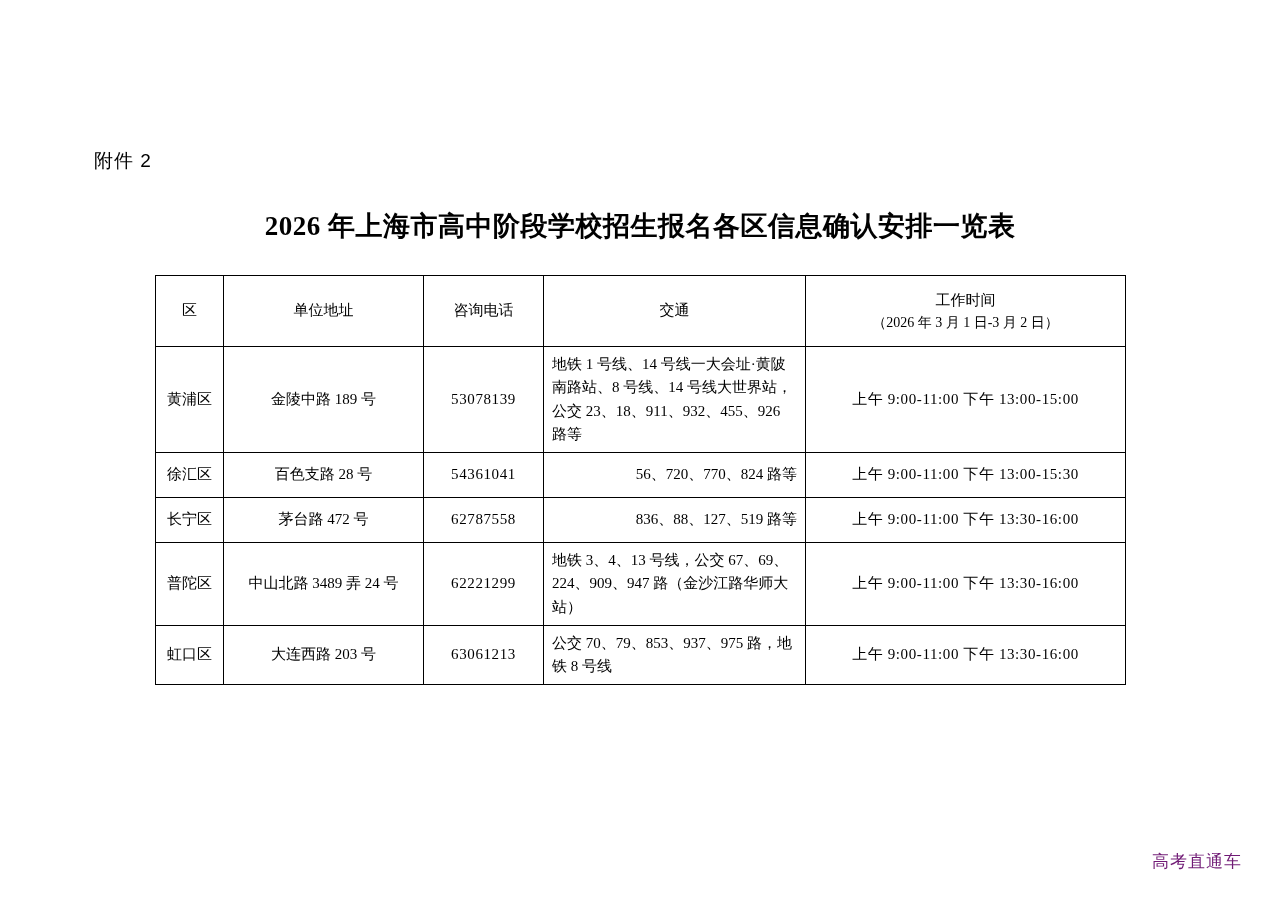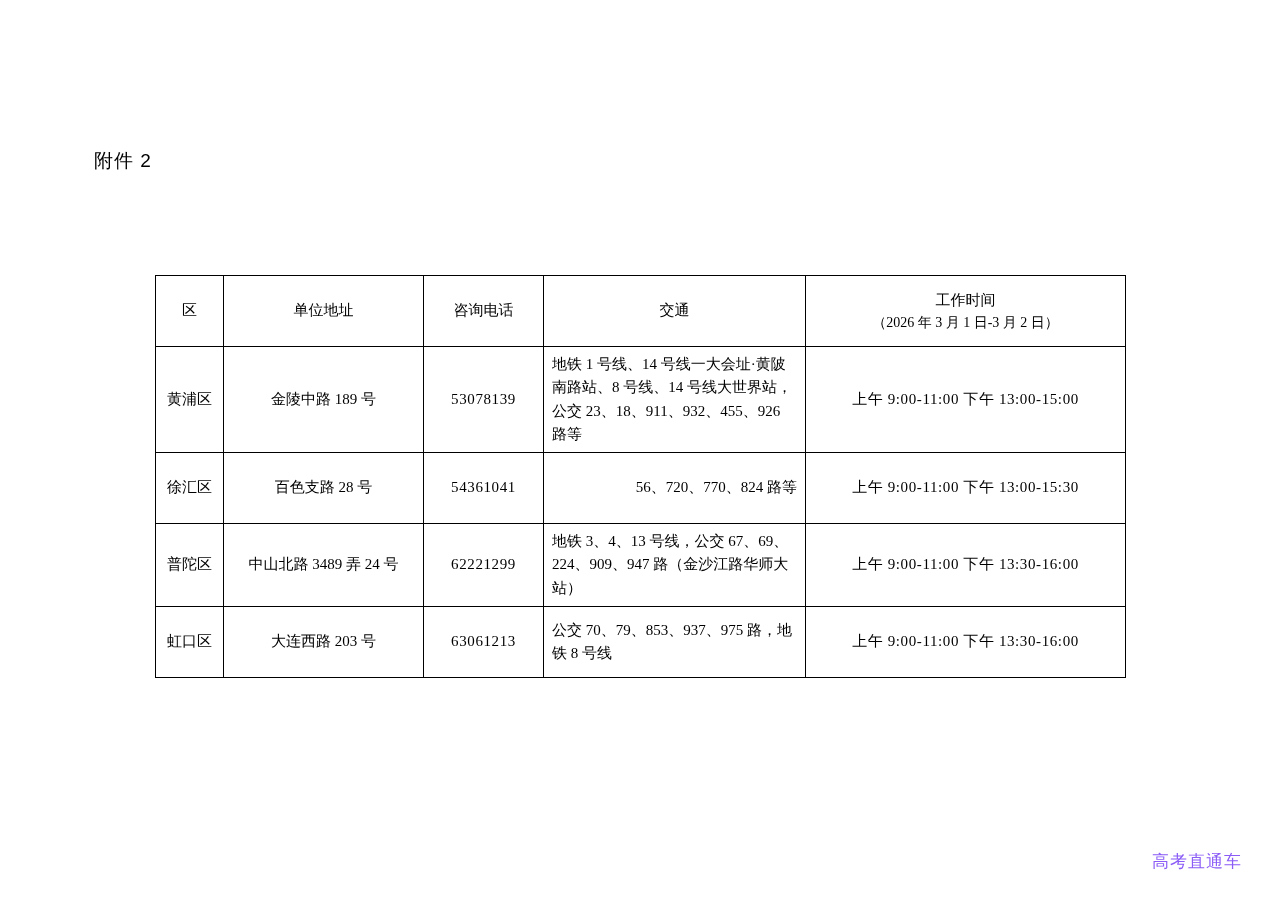--- a/index.html
+++ b/index.html
@@ -84,41 +84,42 @@
   }
   td.c-transit.center {
     text-align: right;
   }
   td.c-hours {
     text-align: center;
     white-space: nowrap;
     font-size: 14.5px;
   }
   tbody tr {
-    height: 71px;
+    height: 45px;
   }
   .hdr-hours-line1 { display: block; }
   .hdr-hours-line2 { display: block; font-size: 14px; }
   .watermark {
     position: absolute;
     right: 38px;
     bottom: 32px;
     font-family: "Liberation Sans", sans-serif;
     font-size: 17px;
-    color: #8b5cf6;
+    color: #701a75;
     letter-spacing: 1px;
   }
 </style>
 </head>
 <body>
 
 <div class="page">
 
   <div class="attachment-label">附件 2</div>
 
+  <div class="doc-title">2026 年上海市高中阶段学校招生报名各区信息确认安排一览表</div>
 
   <div class="table-wrap">
     <table class="info-table">
       <colgroup>
         <col class="col-district">
         <col class="col-address">
         <col class="col-phone">
         <col class="col-transit">
         <col class="col-hours">
       </colgroup>
@@ -143,20 +144,27 @@
           <td class="c-hours">上午 9:00-11:00 下午 13:00-15:00</td>
         </tr>
         <tr>
           <td class="c-district">徐汇区</td>
           <td class="c-address">百色支路 28 号</td>
           <td class="c-phone">54361041</td>
           <td class="c-transit center">56、720、770、824 路等</td>
           <td class="c-hours">上午 9:00-11:00 下午 13:00-15:30</td>
         </tr>
         <tr>
+          <td class="c-district">长宁区</td>
+          <td class="c-address">茅台路 472 号</td>
+          <td class="c-phone">62787558</td>
+          <td class="c-transit center">836、88、127、519 路等</td>
+          <td class="c-hours">上午 9:00-11:00 下午 13:30-16:00</td>
+        </tr>
+        <tr>
           <td class="c-district">普陀区</td>
           <td class="c-address">中山北路 3489 弄 24 号</td>
           <td class="c-phone">62221299</td>
           <td class="c-transit">地铁 3、4、13 号线，公交 67、69、224、909、947 路（金沙江路华师大站）</td>
           <td class="c-hours">上午 9:00-11:00 下午 13:30-16:00</td>
         </tr>
         <tr>
           <td class="c-district">虹口区</td>
           <td class="c-address">大连西路 203 号</td>
           <td class="c-phone">63061213</td>

